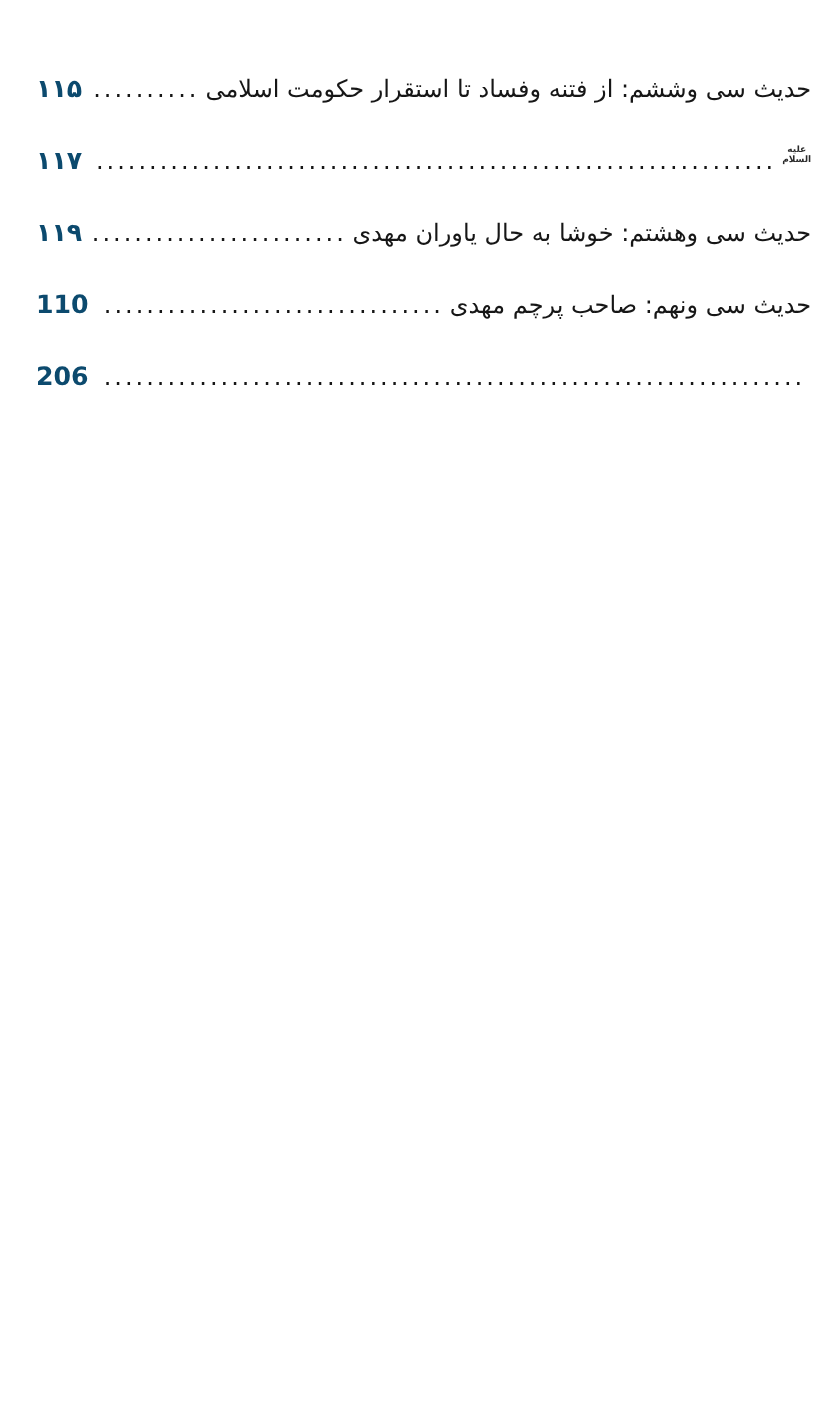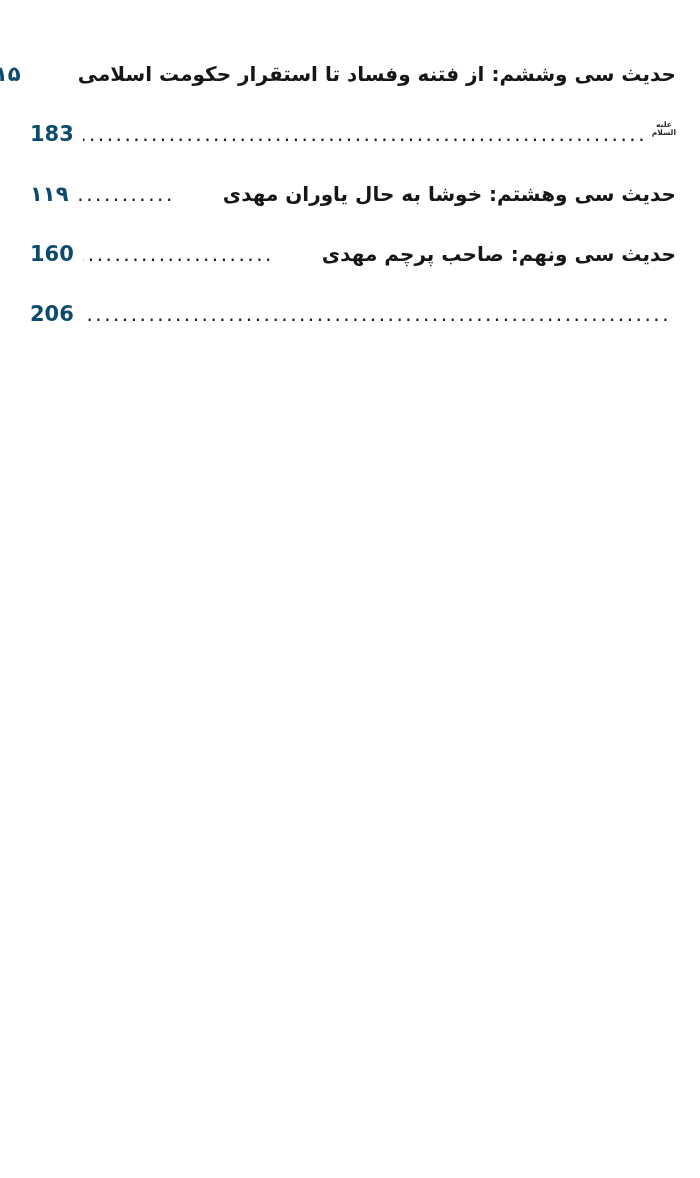--- a/index.html
+++ b/index.html
@@ -25,24 +25,23 @@
   .toc-row {
     display: flex;
     align-items: baseline;
     height: 28px;
     margin-bottom: 32px;
     color: #161616;
   }
   .toc-title {
     flex: 0 0 auto;
     white-space: nowrap;
-    font-weight: 700;
+    font-weight: 400;
     font-size: 20px;
     letter-spacing: 0;
-    margin-left: 43px;
   }
   .honorific {
     flex: 0 0 auto;
     width: 24px;
     align-self: center;
     font-size: 7.5px;
     font-weight: 700;
     line-height: 1.05;
     text-align: center;
     transform: translateY(-7px);
@@ -76,33 +75,33 @@
 
     <div class="toc-row">
       <span class="toc-title">حدیث سی وششم: از فتنه وفساد تا استقرار حکومت اسلامی</span>
       <span class="leader">........................................................................................................</span>
       <span class="page-num">۱۱۵</span>
     </div>
 
     <div class="toc-row">
       <span class="honorific">علیه السلام</span>
       <span class="leader">........................................................................................................</span>
-      <span class="page-num">183</span>
+      <span class="page-num">۱۱۷</span>
     </div>
 
     <div class="toc-row">
       <span class="toc-title">حدیث سی وهشتم: خوشا به حال یاوران مهدی</span>
       <span class="leader">........................................................................................................</span>
       <span class="page-num">۱۱۹</span>
     </div>
 
     <div class="toc-row">
       <span class="toc-title">حدیث سی ونهم: صاحب پرچم مهدی</span>
       <span class="leader">........................................................................................................</span>
-      <span class="page-num">160</span>
+      <span class="page-num">110</span>
     </div>
 
     <div class="toc-row">
       <span class="leader">........................................................................................................</span>
       <span class="page-num">206</span>
     </div>
 
   </div>
 </div>
 

